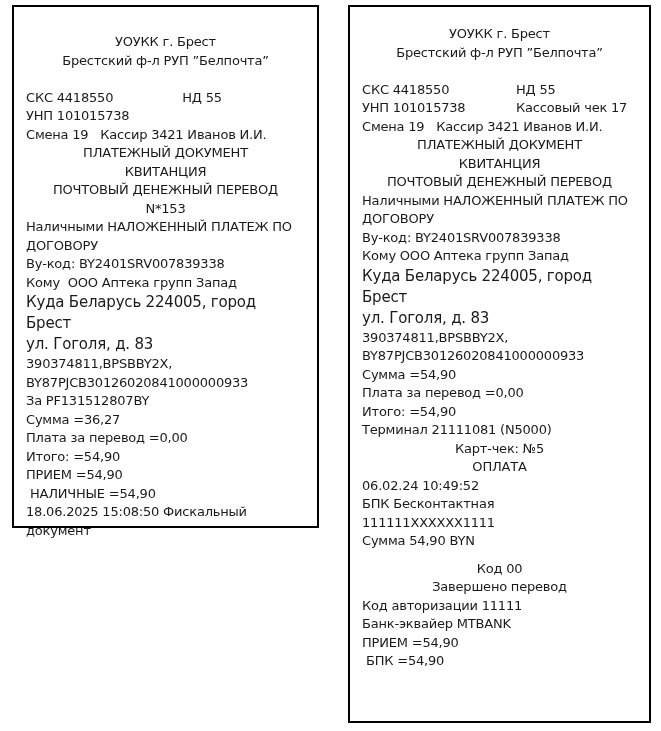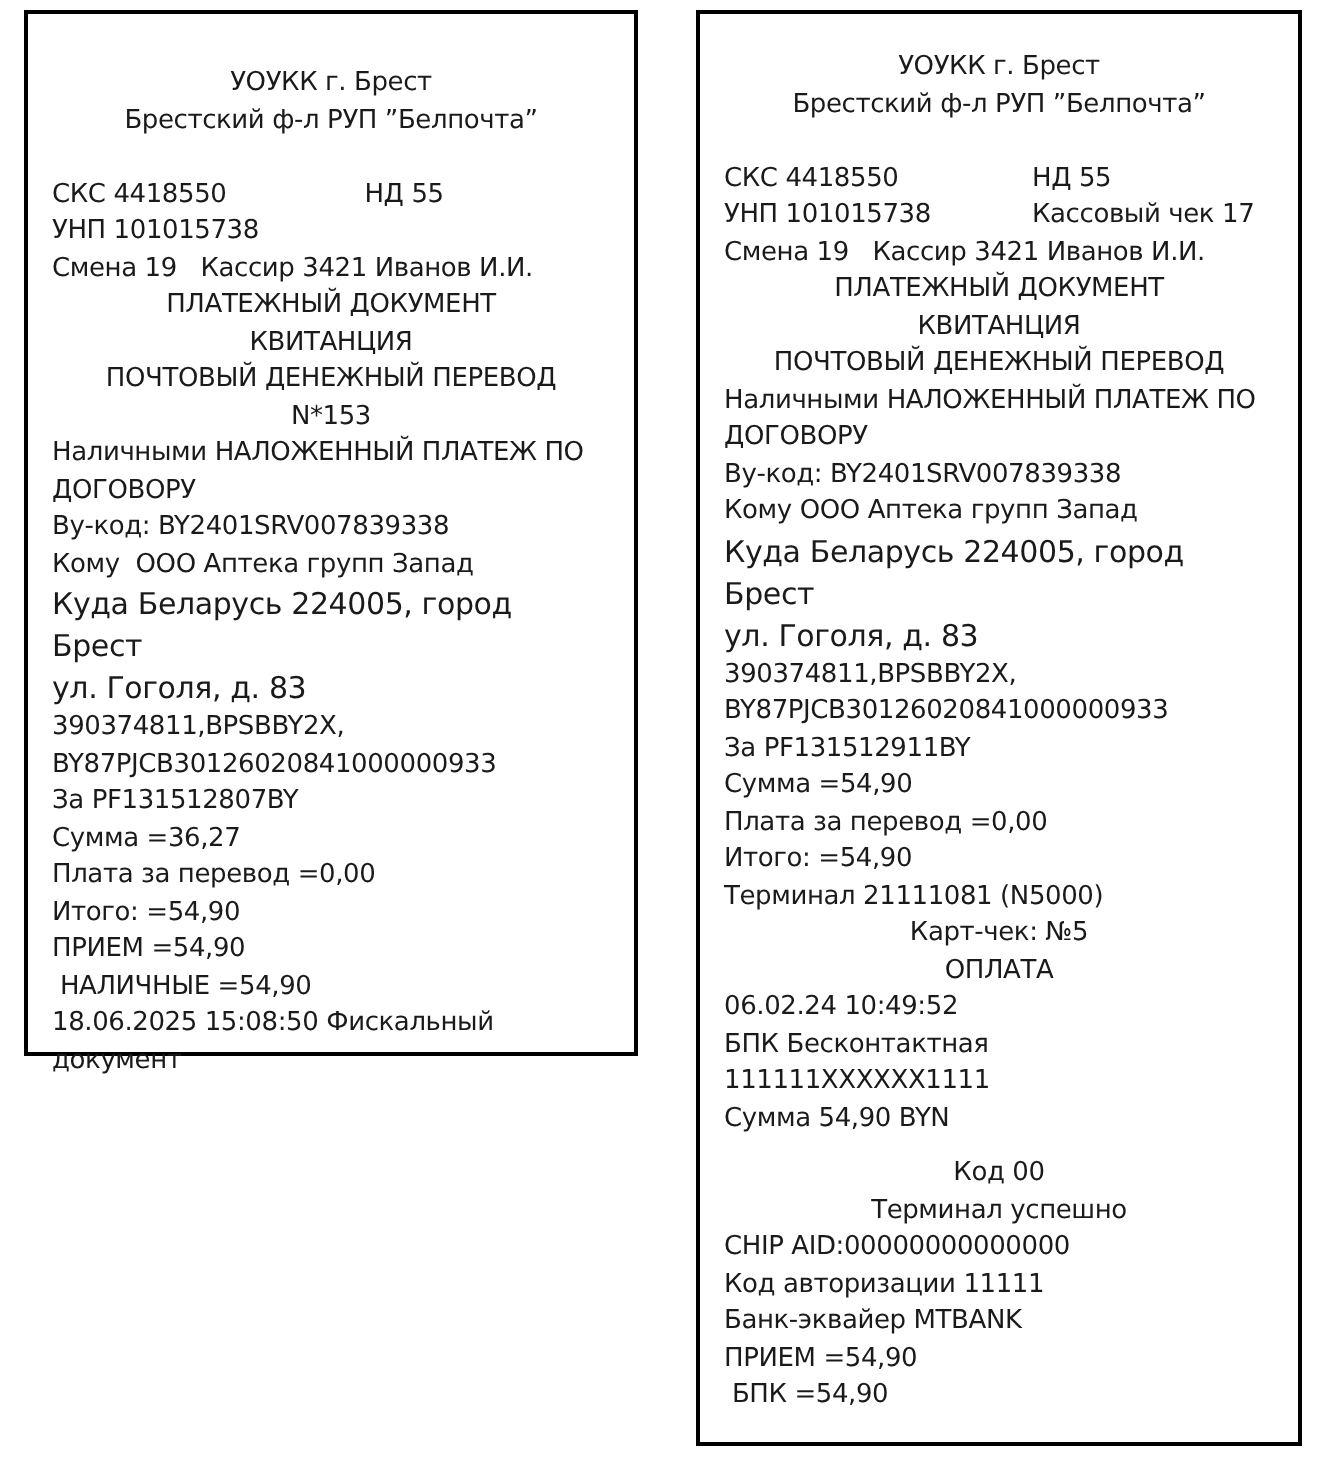--- a/index.html
+++ b/index.html
@@ -78,33 +78,31 @@
       <div class="line center">ПЛАТЕЖНЫЙ ДОКУМЕНТ</div>
       <div class="line center">КВИТАНЦИЯ</div>
       <div class="line center">ПОЧТОВЫЙ ДЕНЕЖНЫЙ ПЕРЕВОД</div>
       <div class="line">Наличными НАЛОЖЕННЫЙ ПЛАТЕЖ ПО ДОГОВОРУ</div>
       <div class="line">Ву-код: BY2401SRV007839338</div>
       <div class="line">Кому ООО Аптека групп Запад</div>
       <div class="line large">Куда Беларусь 224005, город Брест</div>
       <div class="line large">ул. Гоголя, д. 83</div>
       <div class="line">390374811,BPSBBY2X,</div>
       <div class="line">BY87PJCB30126020841000000933</div>
-      <div class="line">За PF131512911BY</div>
       <div class="line">Сумма =54,90</div>
       <div class="line">Плата за перевод =0,00</div>
       <div class="line">Итого: =54,90</div>
       <div class="line">Терминал 21111081 (N5000)</div>
       <div class="line center">Карт-чек: №5</div>
       <div class="line center">ОПЛАТА</div>
       <div class="line">06.02.24 10:49:52</div>
       <div class="line">БПК Бесконтактная</div>
       <div class="line">111111XXXXXX1111</div>
       <div class="line">Сумма 54,90 BYN</div>
       <div class="line spacer"></div>
       <div class="line center">Код 00</div>
-      <div class="line center">Терминал успешно</div>
-      <div class="line">CHIP AID:00000000000000</div>
+      <div class="line center">Завершено перевод</div>
       <div class="line">Код авторизации 11111</div>
       <div class="line">Банк-эквайер MTBANK</div>
       <div class="line">ПРИЕМ =54,90</div>
       <div class="line"> БПК =54,90</div>
     </div>
 </div>
 
 </body></html>

